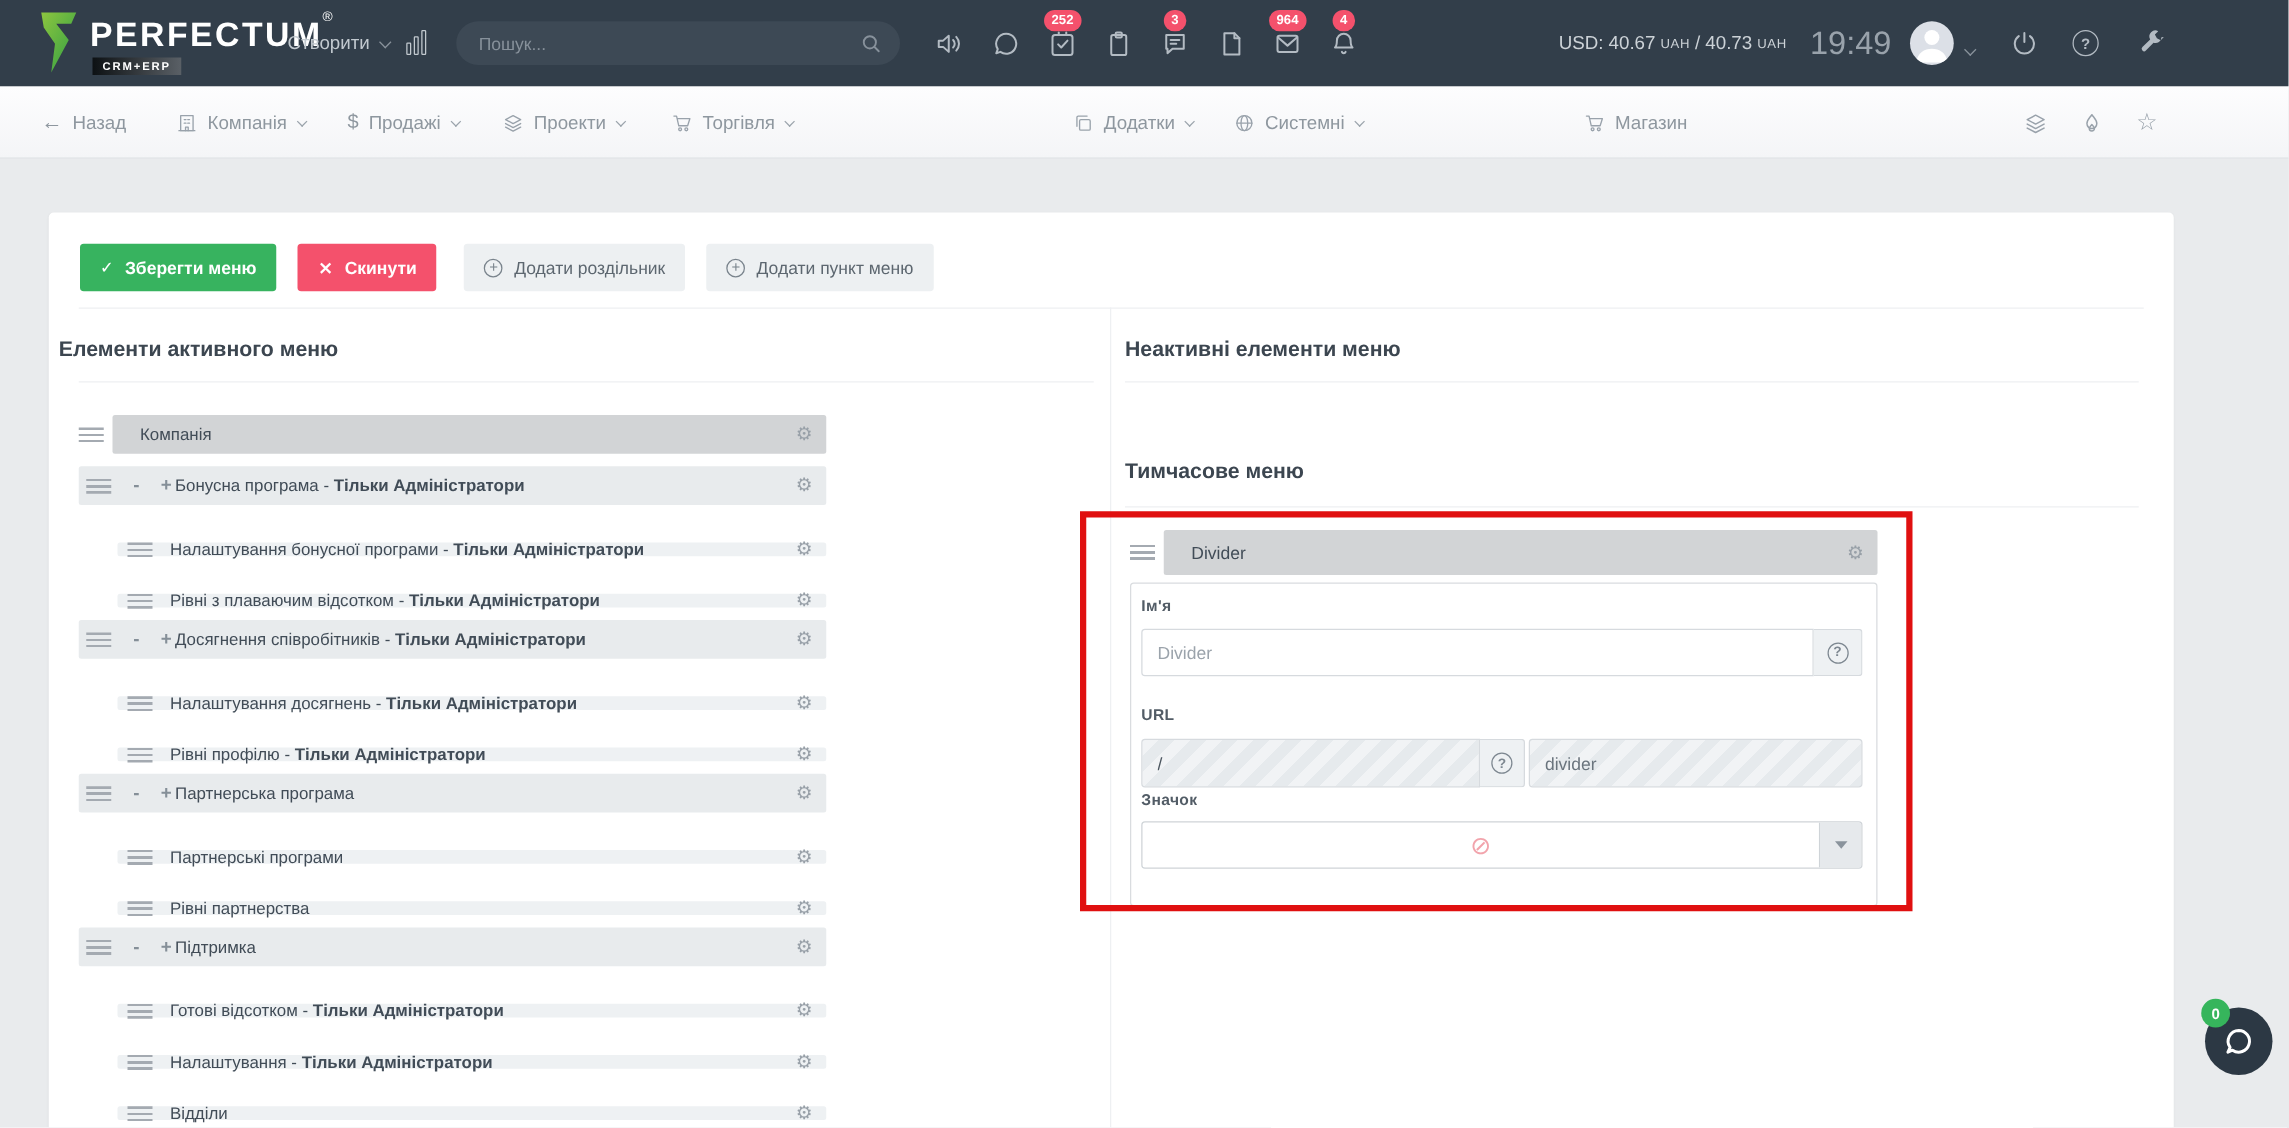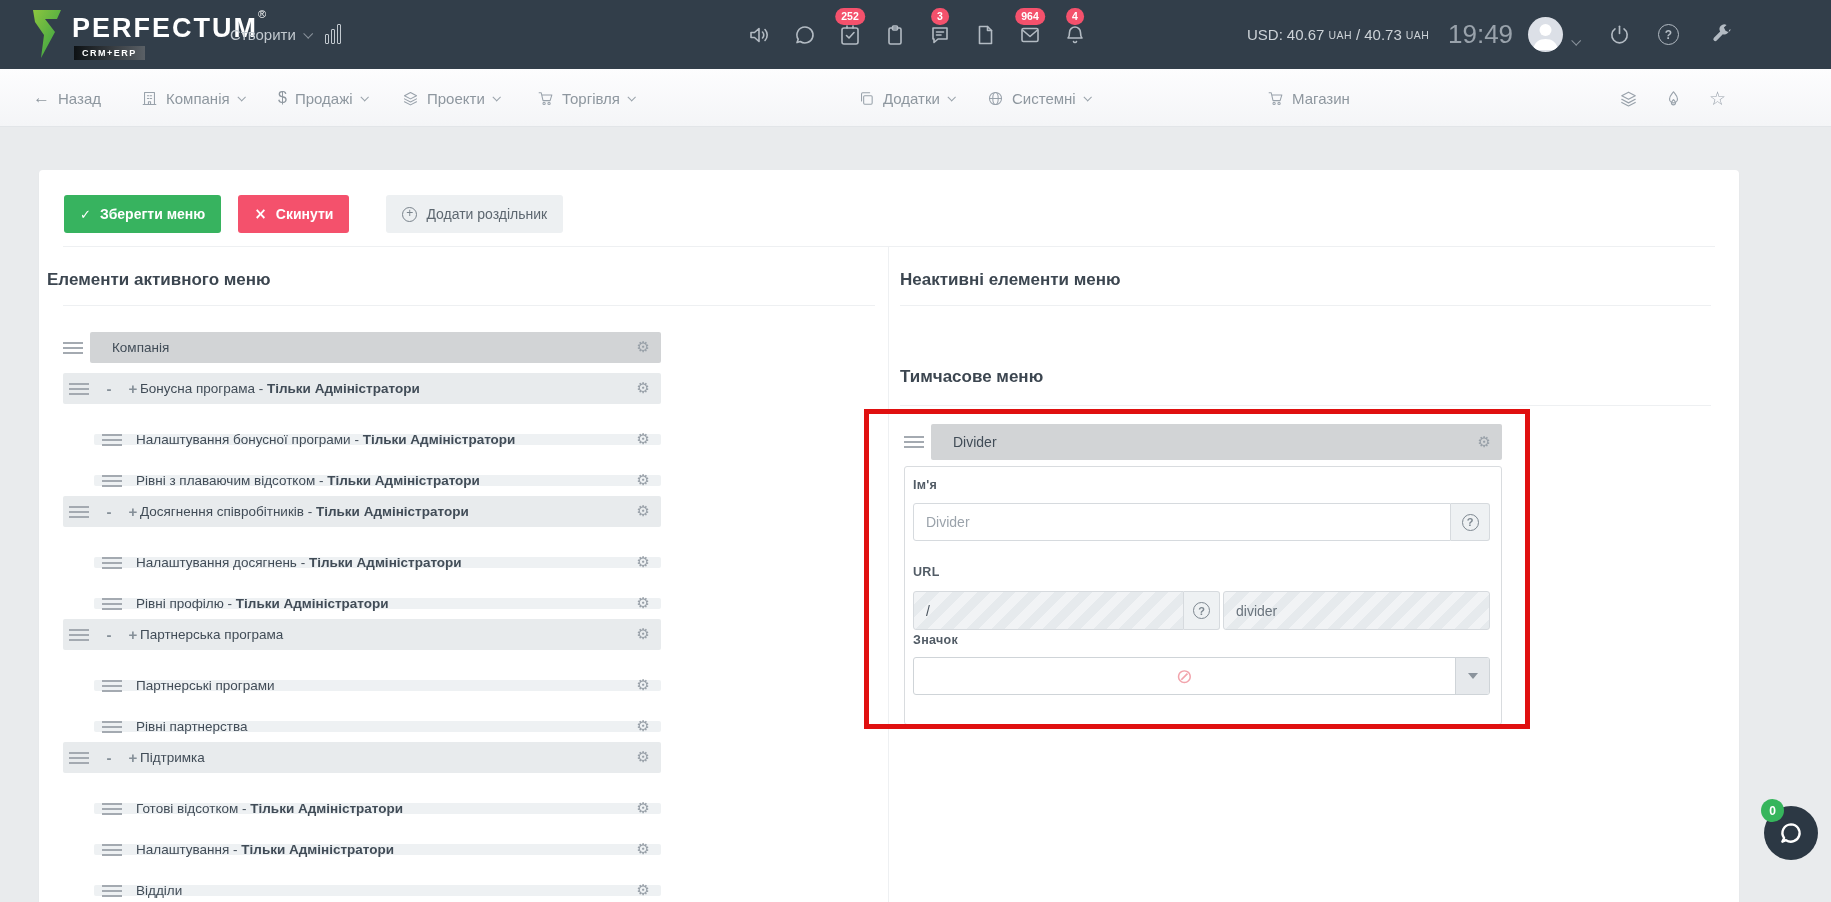--- a/index.html
+++ b/index.html
@@ -46,21 +46,21 @@
   .nav-right svg { width:19px; height:19px; stroke:#99a2ab; fill:none; stroke-width:1.5; stroke-linecap:round; stroke-linejoin:round; }
   .star-glyph { font-size:19px; color:#99a2ab; font-family:"DejaVu Sans",sans-serif; line-height:1; }
 
   
   .card { position:absolute; left:39px; top:170px; width:1700px; height:760px; background:#fff; border-radius:4px; box-shadow:0 1px 2px rgba(0,0,0,0.04); }
   .toolbar { position:absolute; left:25px; top:25px; display:flex; }
   .btn { height:38px; display:flex; align-items:center; gap:9px; padding:0 16px; border:0; border-radius:3px; font-size:14px; font-weight:700; font-family:"Liberation Sans",sans-serif; cursor:pointer; white-space:nowrap; }
   .btn-green { background:#37b35f; color:#fff; }
   .btn-red { background:#f4516c; color:#fff; margin-left:17px; }
   .btn-gray { background:#edf0f2; color:#5d6770; font-weight:400; }
-  .btn-gray.b3 { margin-left:37px; } .btn-gray.b4 { margin-left:17px; }
+  .btn-gray.b3 { margin-left:22px; } .btn-gray.b4 { margin-left:17px; }
   .btn .glyph { font-size:13px; font-family:"DejaVu Sans",sans-serif; }
   .circle-plus { width:15px; height:15px; border:1px solid #79838c; border-radius:50%; position:relative; flex:0 0 auto; }
   .circle-plus::before { content:"+"; position:absolute; left:50%; top:50%; transform:translate(-50%,-54%); font-size:12px; color:#79838c; }
   .card-hline { position:absolute; left:24px; top:76px; width:1652px; height:1px; background:#eef0f2; }
   .vdivider { position:absolute; left:849px; top:76px; bottom:0; width:1px; background:#eef0f2; }
   .col-title { position:absolute; font-size:17px; font-weight:700; color:#3c4650; }
   .title-hr { position:absolute; top:135px; height:1px; background:#eef0f2; }
 
   
   .menu-rows { position:absolute; left:24px; top:162px; width:598px; }
@@ -137,20 +137,27 @@
       <span>Створити</span>
       <span class="chev"></span>
     </div>
 
     <div class="chart-icon">
         <i></i>
         <i></i>
         <i></i>
       </div>
 
+    <div class="searchbox">
+      <input type="text" placeholder="Пошук..." style="">
+      <svg width="18" height="18" viewBox="0 0 24 24" fill="none" stroke="#87919b" stroke-width="2" stroke-linecap="round">
+        <circle cx="10.5" cy="10.5" r="6.5"></circle>
+          <line x1="15.5" y1="15.5" x2="20" y2="20"></line>
+      </svg>
+    </div>
 
     <div class="tb-icons">
       <span class="tb-icon">
         <svg viewBox="0 0 24 24">
             <path d="M3 9.5v5h3.5L11 18.5v-13L6.5 9.5H3z"></path>
             <path d="M14.5 9a4.2 4.2 0 0 1 0 6"></path>
             <path d="M17 6.5a8 8 0 0 1 0 11"></path>
           </svg>
       </span>
       <span class="tb-icon">
@@ -326,20 +333,24 @@
         <span>Зберегти меню</span>
       </button>
       <button class="btn btn-red">
         <span class="glyph" style="font-size:15px">×</span>
         <span>Скинути</span>
       </button>
       <button class="btn btn-gray b3">
         <span class="circle-plus"></span>
         <span>Додати роздільник</span>
       </button>
+      <button class="btn btn-gray b4">
+        <span class="circle-plus"></span>
+        <span>Додати пункт меню</span>
+      </button>
     </div>
 
     <div class="card-hline"></div>
     <div class="vdivider"></div>
 
     <div class="col-title" style="left:8px; top:100px">Елементи активного меню</div>
     <div class="title-hr" style="left:24px; width:812px"></div>
 
     <div class="menu-rows">
 

